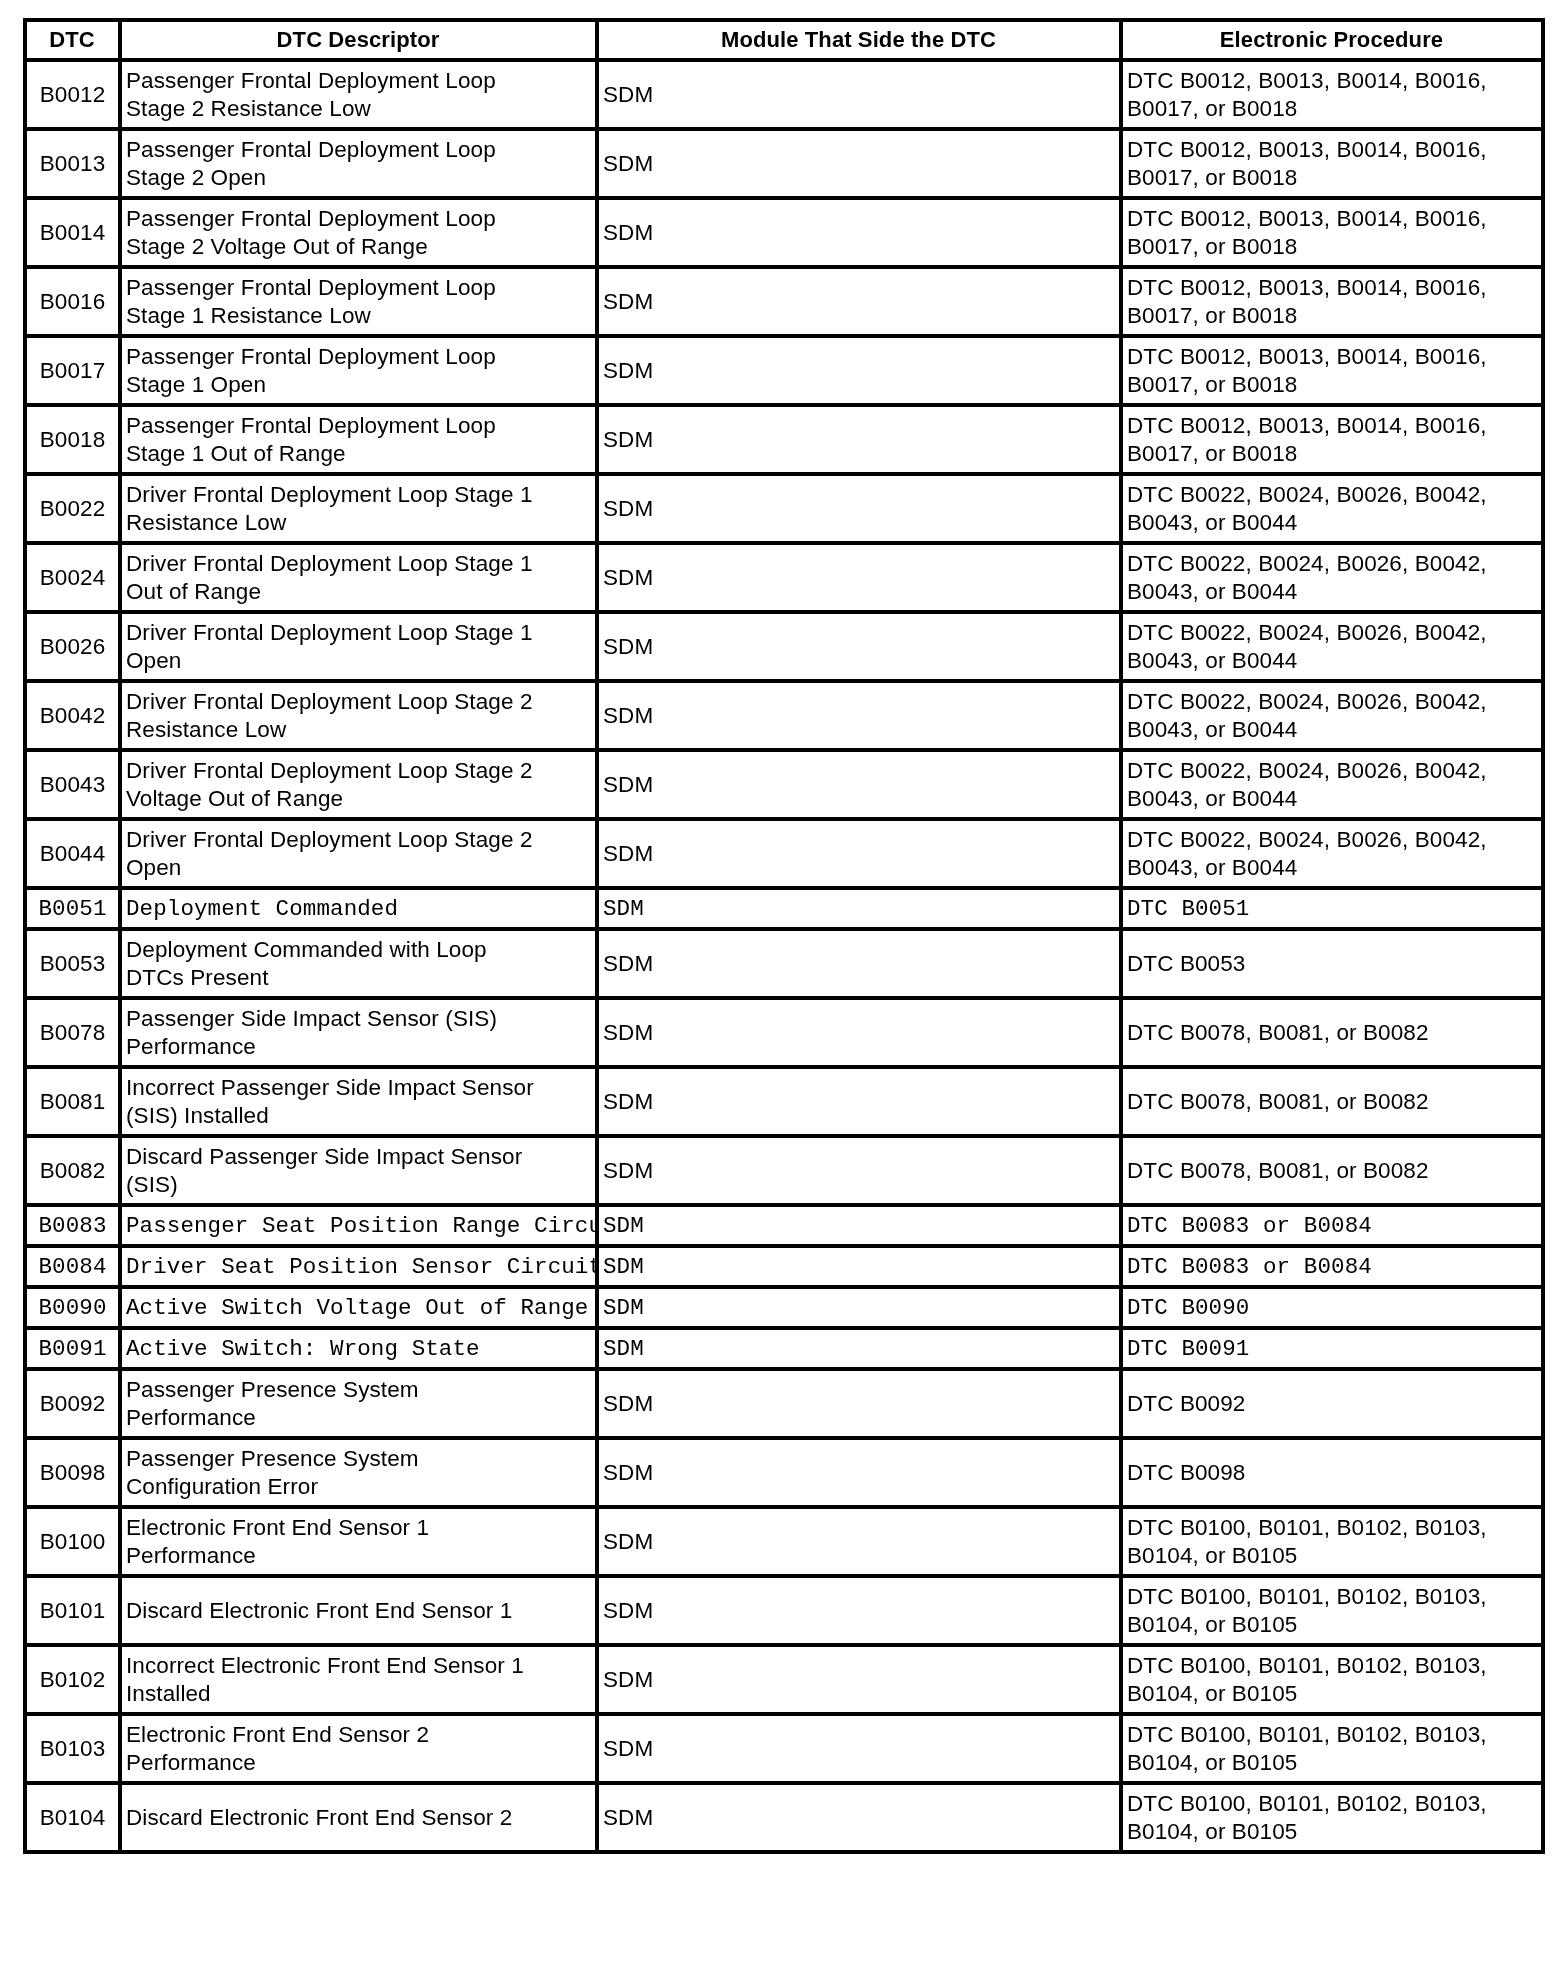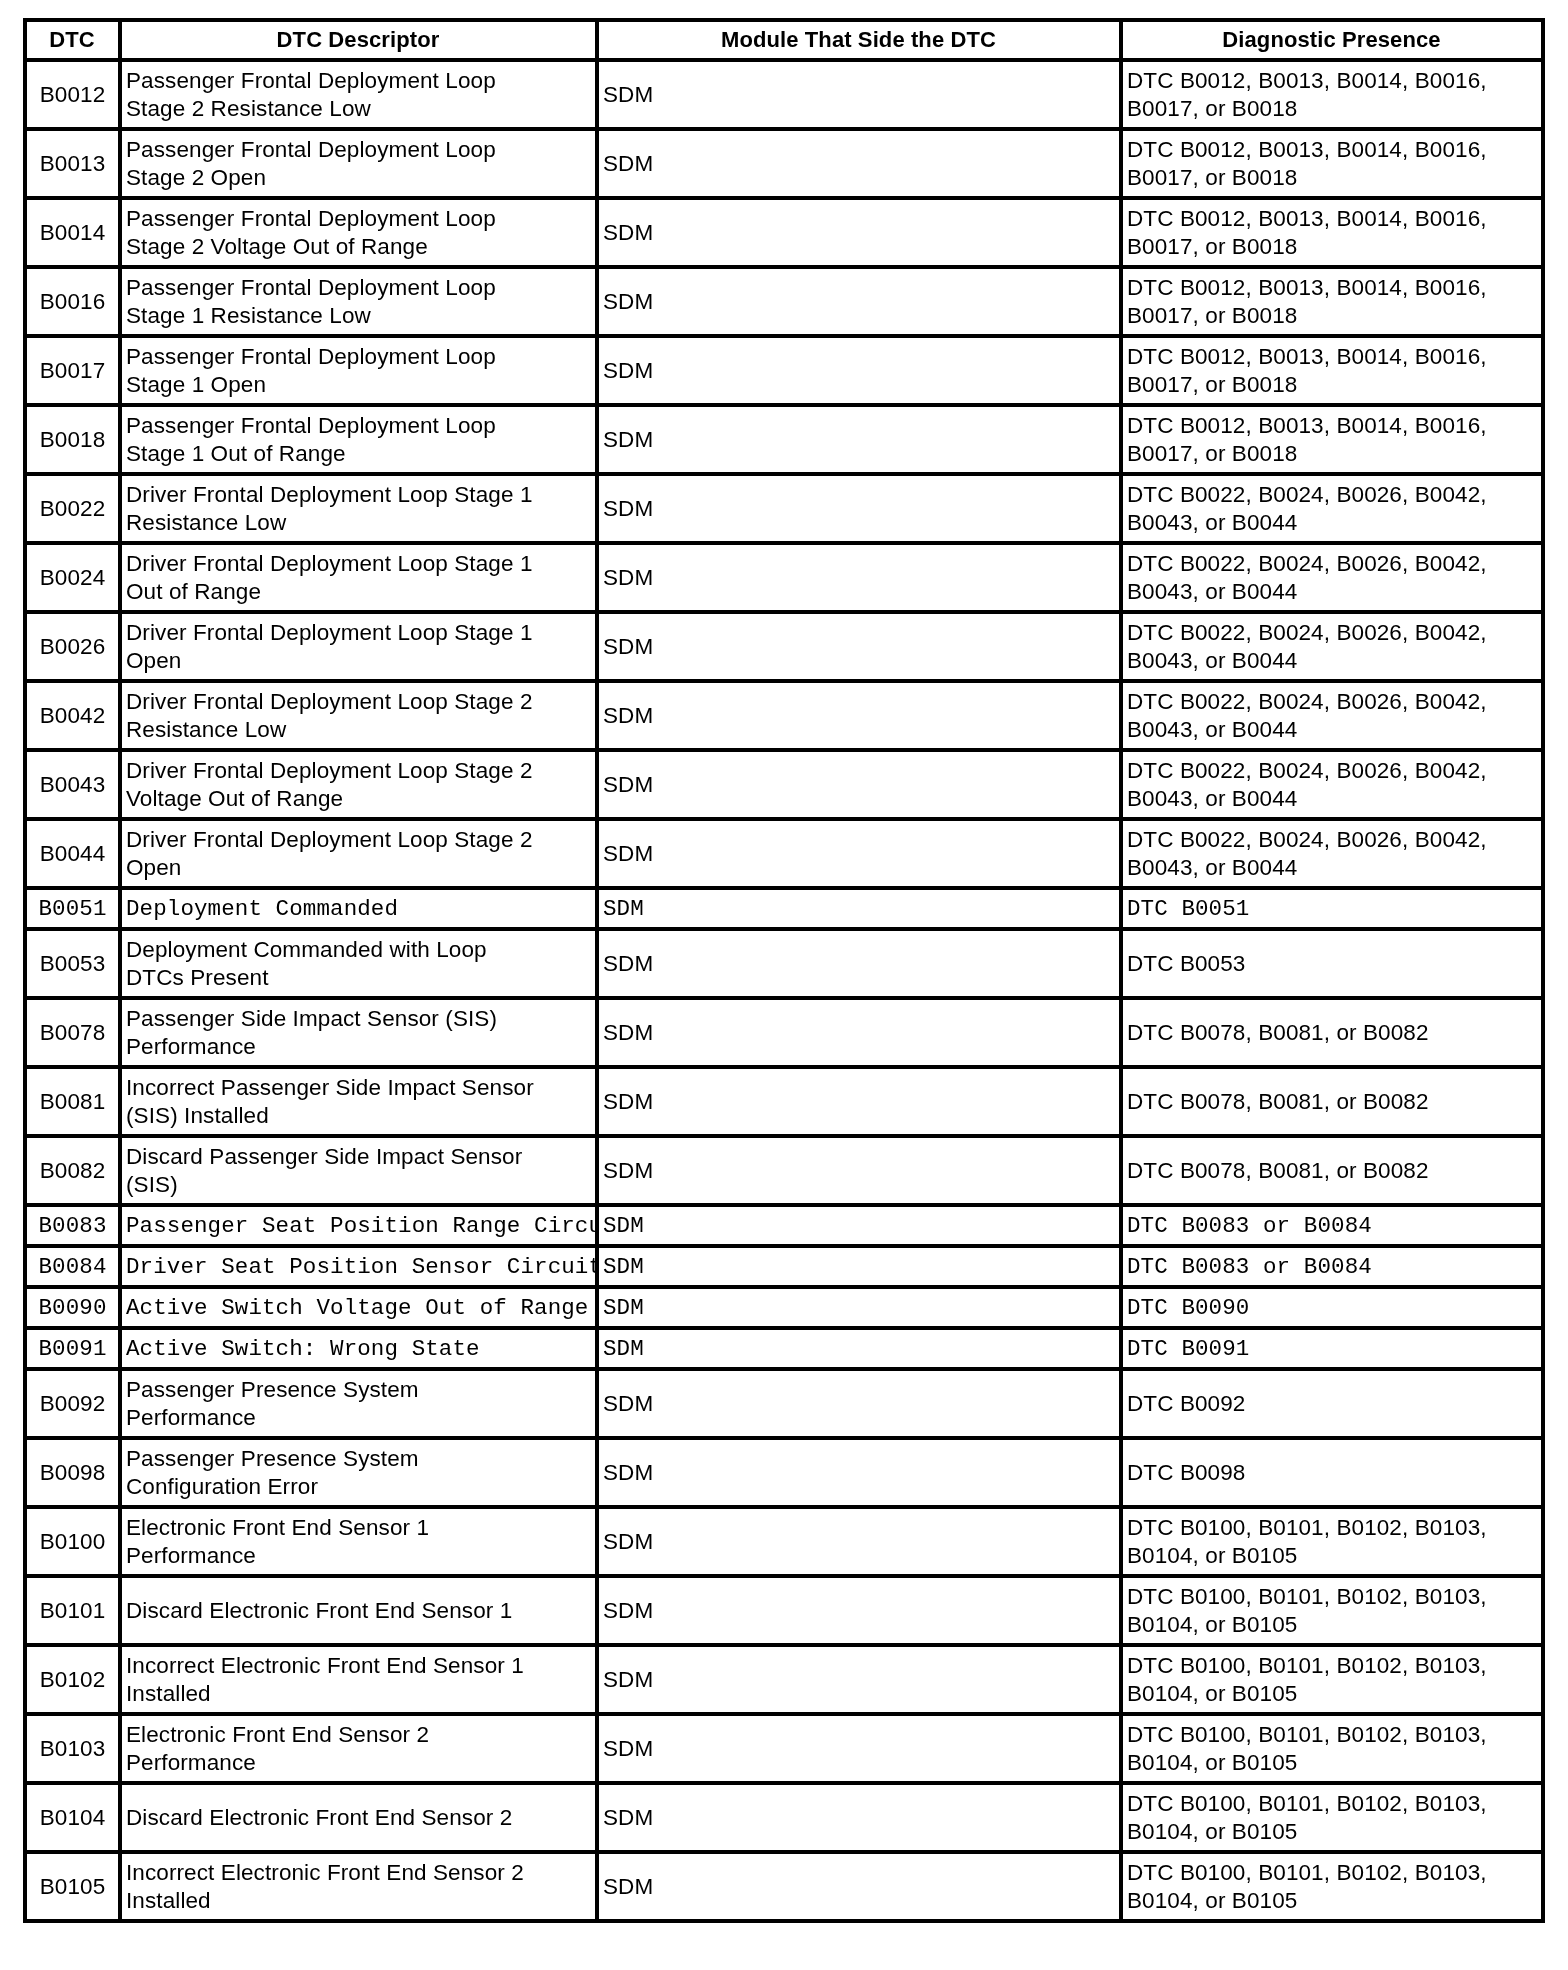--- a/index.html
+++ b/index.html
@@ -60,21 +60,21 @@
     <col class="c1">
       <col class="c2">
       <col class="c3">
       <col class="c4">
   </colgroup>
   <thead>
     <tr>
       <th>DTC</th>
       <th>DTC Descriptor</th>
       <th>Module That Side the DTC</th>
-      <th>Diagnostic Presence</th>
+      <th>Electronic Procedure</th>
     </tr>
   </thead>
   <tbody id="dtc-body">
       <tr class="two-line">
     <td class="code">B0012</td>
     <td>
           <span class="line">Passenger Frontal Deployment Loop</span>
           <span class="line">Stage 2 Resistance Low</span>
         </td>
     <td>SDM</td>
@@ -375,32 +375,20 @@
     <td>SDM</td>
     <td>
           <span class="line">DTC B0100, B0101, B0102, B0103,</span>
           <span class="line">B0104, or B0105</span>
         </td>
   </tr>
       <tr class="two-line">
     <td class="code">B0104</td>
     <td>
           <span class="line">Discard Electronic Front End Sensor 2</span>
-        </td>
-    <td>SDM</td>
-    <td>
-          <span class="line">DTC B0100, B0101, B0102, B0103,</span>
-          <span class="line">B0104, or B0105</span>
-        </td>
-  </tr>
-      <tr class="two-line">
-    <td class="code">B0105</td>
-    <td>
-          <span class="line">Incorrect Electronic Front End Sensor 2</span>
-          <span class="line">Installed</span>
         </td>
     <td>SDM</td>
     <td>
           <span class="line">DTC B0100, B0101, B0102, B0103,</span>
           <span class="line">B0104, or B0105</span>
         </td>
   </tr>
     </tbody>
 </table>
 

